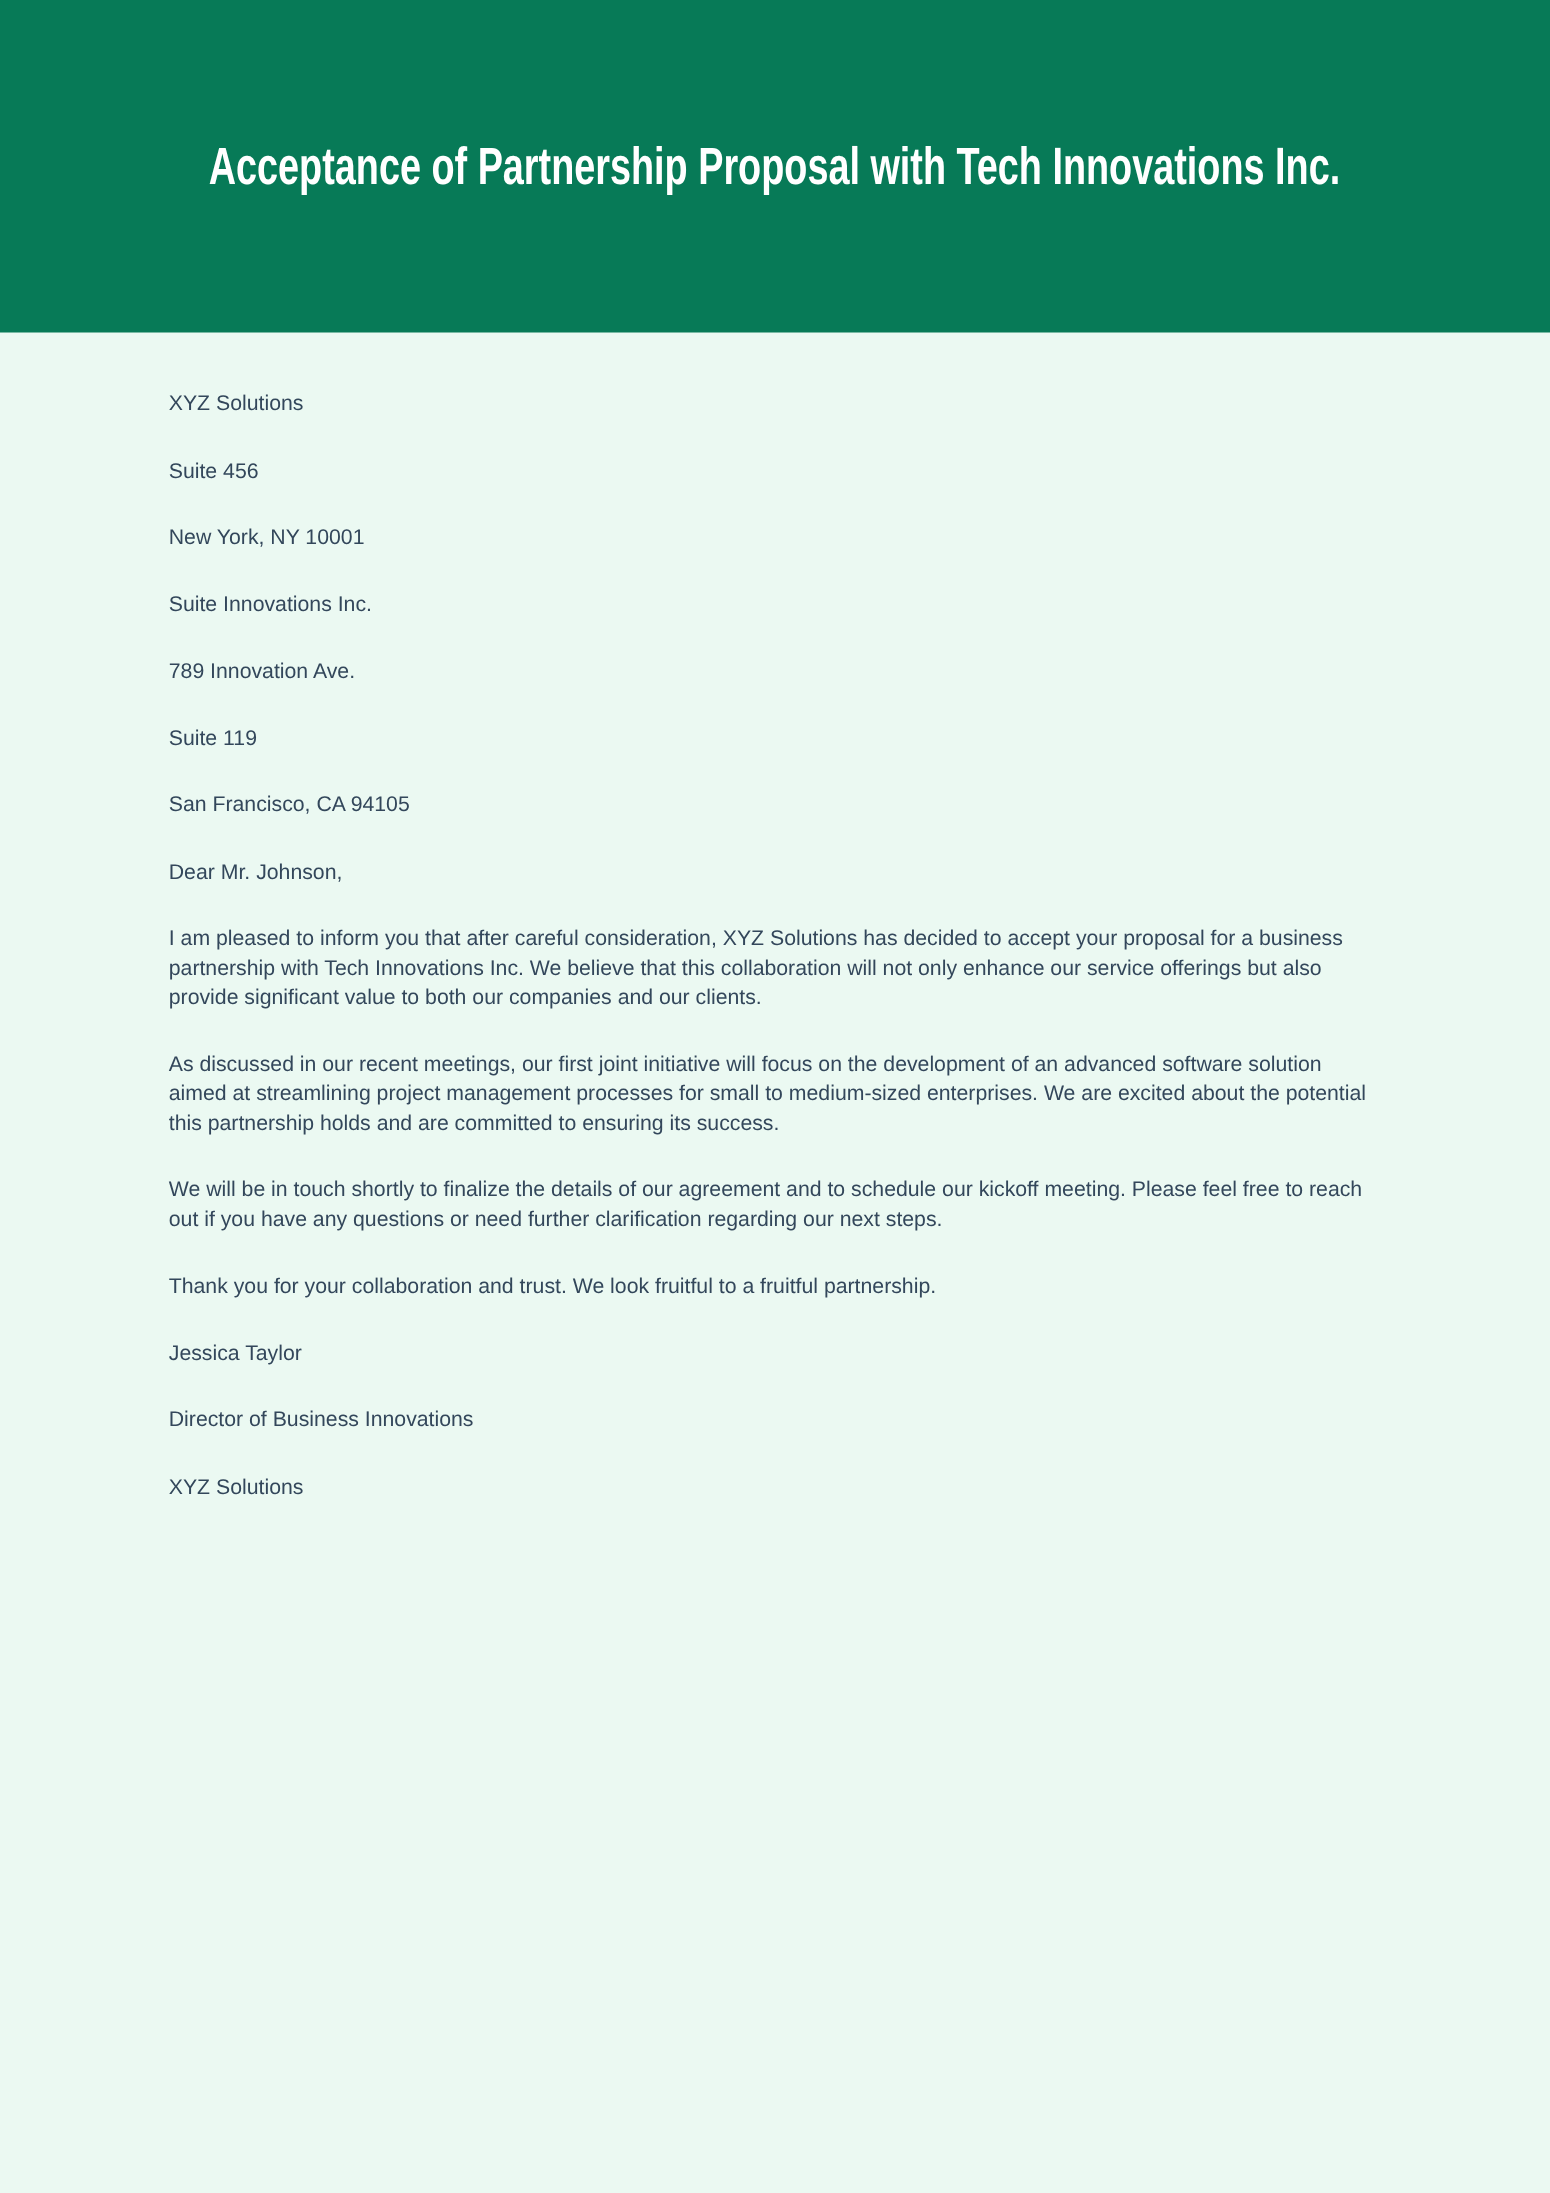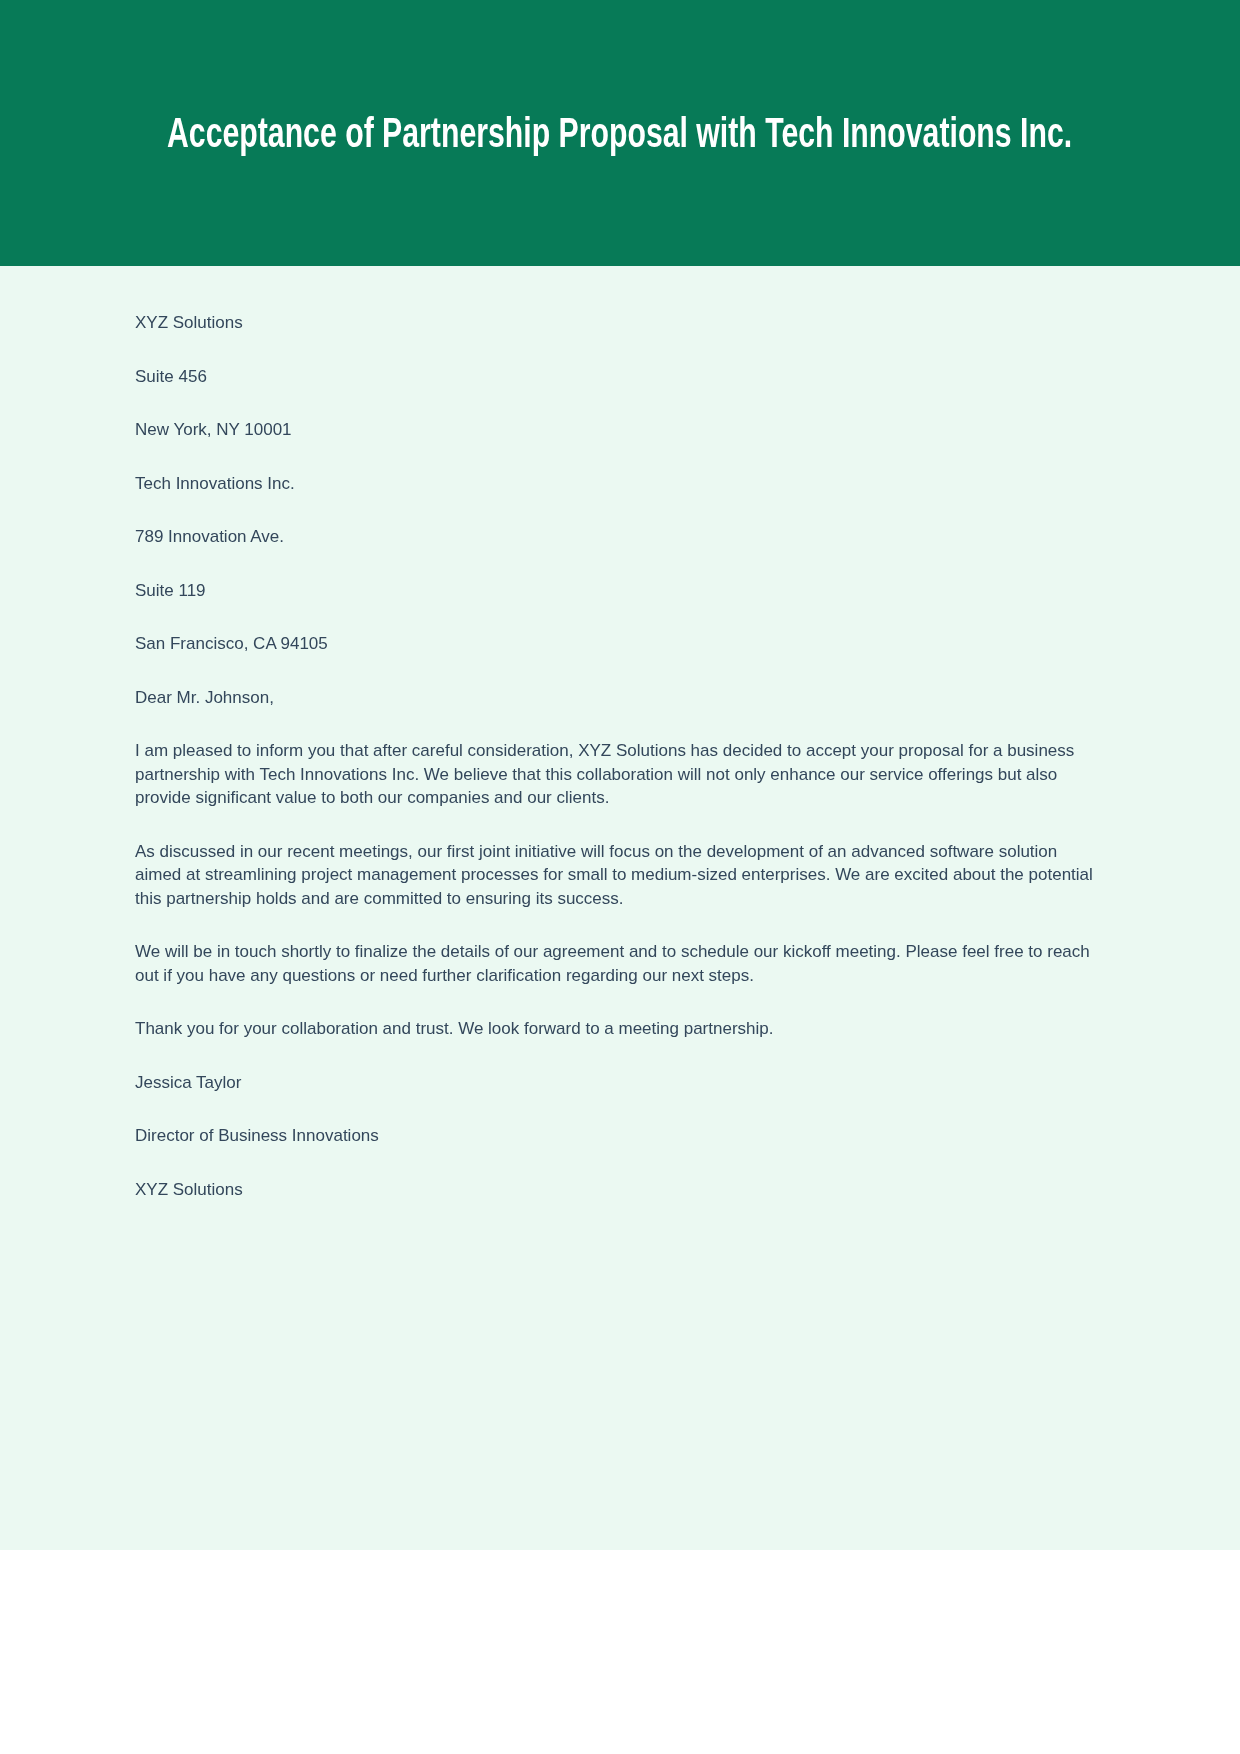--- a/index.html
+++ b/index.html
@@ -3,21 +3,21 @@
 <meta charset="utf-8">
 <style>
   html, body {
     margin: 0;
     padding: 0;
     background: #ffffff;
   }
   .page {
     position: relative;
     width: 1240px;
-    height: 1550px;
+    height: 1754px;
     background: #ebf9f2;
     font-family: "Liberation Sans", "DejaVu Sans", sans-serif;
     color: #33475b;
     overflow: hidden;
   }
   .header {
     width: 100%;
     height: 266px;
     background: #077a57;
     display: flex;
@@ -57,31 +57,31 @@
     <h1 class="title">Acceptance of Partnership Proposal with Tech Innovations Inc.</h1>
   </header>
 
   <main class="content">
 
 
     <p>XYZ Solutions</p>
     <p>Suite 456</p>
     <p>New York, NY 10001</p>
 
-    <p>Tech Innovations Inc.</p>
+    <p>Suite Innovations Inc.</p>
     <p>789 Innovation Ave.</p>
     <p>Suite 119</p>
     <p>San Francisco, CA 94105</p>
 
     <p>Dear Mr. Johnson,</p>
 
     <p class="para">I am pleased to inform you that after careful consideration, XYZ Solutions has decided to accept your proposal for a business partnership with Tech Innovations Inc. We believe that this collaboration will not only enhance our service offerings but also provide significant value to both our companies and our clients.</p>
     <p class="para">As discussed in our recent meetings, our first joint initiative will focus on the development of an advanced software solution aimed at streamlining project management processes for small to medium-sized enterprises. We are excited about the potential this partnership holds and are committed to ensuring its success.</p>
     <p class="para">We will be in touch shortly to finalize the details of our agreement and to schedule our kickoff meeting. Please feel free to reach out if you have any questions or need further clarification regarding our next steps.</p>
-    <p class="para">Thank you for your collaboration and trust. We look forward to a meeting partnership.</p>
+    <p class="para">Thank you for your collaboration and trust. We look fruitful to a fruitful partnership.</p>
 
 
     <p>Jessica Taylor</p>
     <p>Director of Business Innovations</p>
     <p>XYZ Solutions</p>
 
   </main>
 </div>
 
 </body></html>

